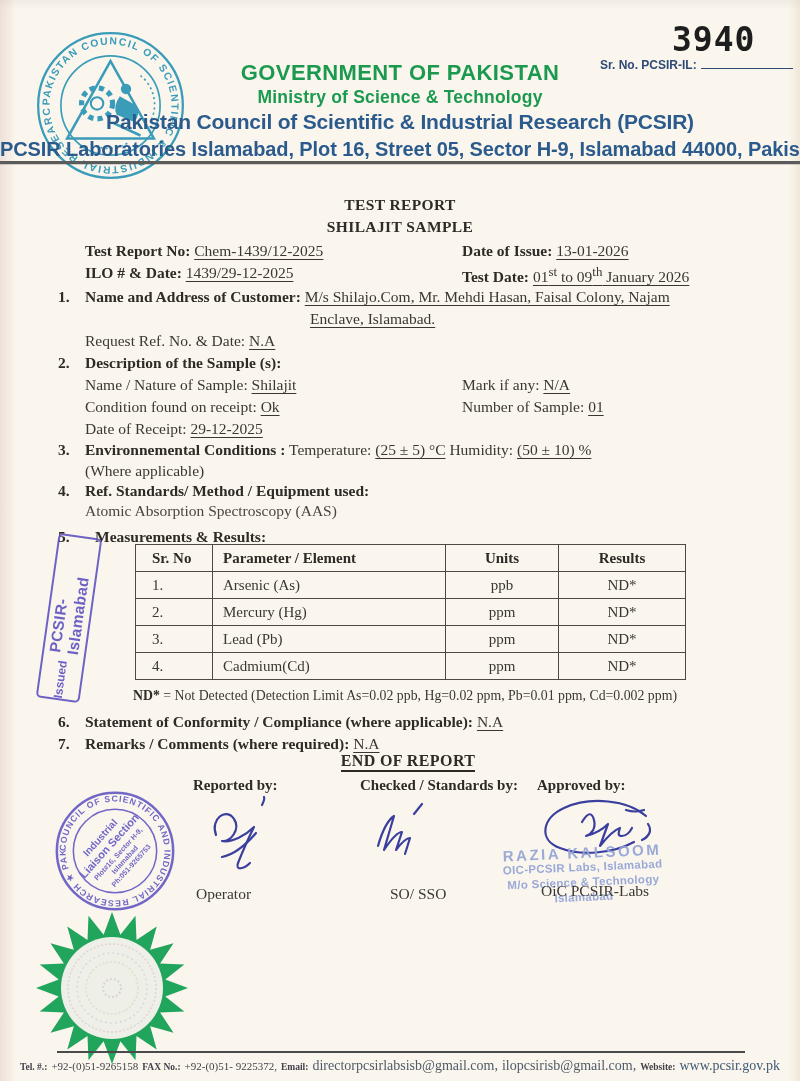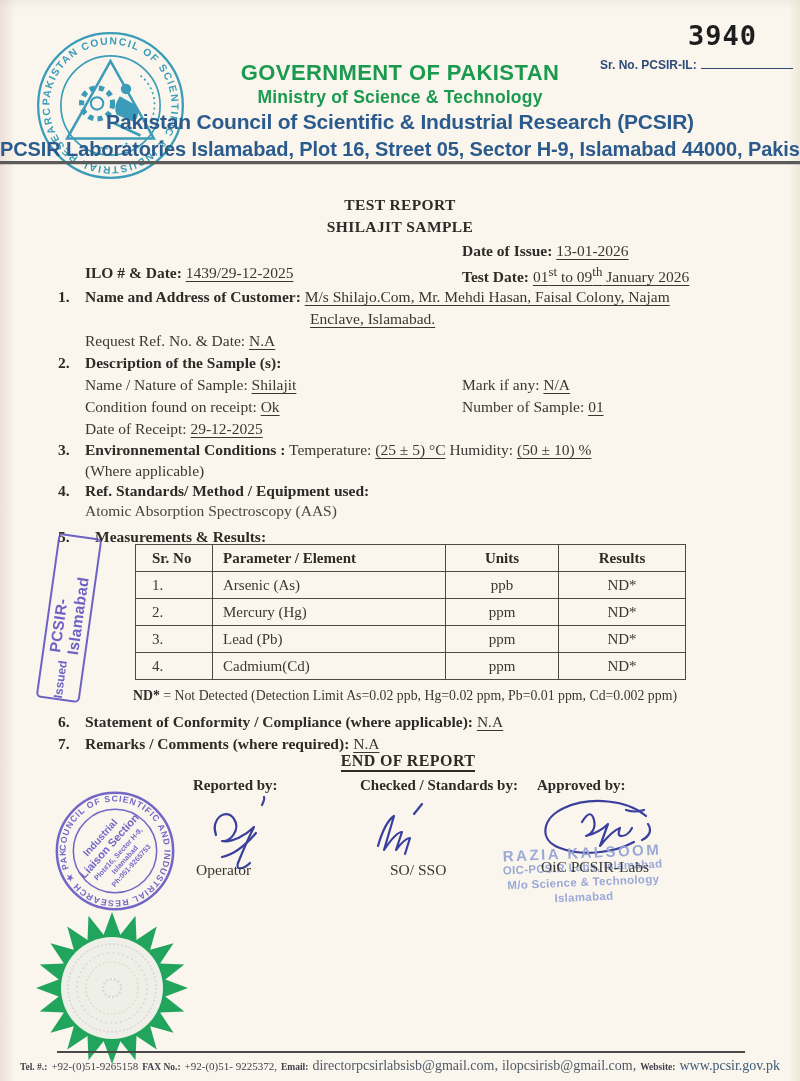--- a/index.html
+++ b/index.html
@@ -20,33 +20,33 @@
   .fs{font-size:15.5px;}
   .b{font-weight:bold;color:#2e2b27;}
   .u{text-decoration:underline;text-underline-offset:3px;}
   .ctr{left:0;right:0;text-align:center;}
   .hdr-sans{font-family:"Liberation Sans", sans-serif;}
   .gov{color:var(--green);font-weight:bold;font-size:22px;letter-spacing:.4px;}
   .min{color:var(--green);font-weight:bold;font-size:17.5px;letter-spacing:.2px;}
   .council{color:var(--blue);font-weight:bold;font-size:21px;letter-spacing:-.2px;}
   .addr{color:var(--blue);font-weight:bold;font-size:20px;letter-spacing:-.1px;}
   .hdr-rule{position:absolute;left:0;right:0;top:161px;height:3px;background:#5b5b5b;box-shadow:0 1px 0 rgba(0,0,0,.15);}
-  .stampnum{font-family:"DejaVu Sans Mono", monospace;font-weight:bold;font-size:27px;letter-spacing:1px;color:#1d1d1d;margin-left:16px;}
+  .stampnum{font-family:"DejaVu Sans Mono", monospace;font-weight:bold;font-size:33px;letter-spacing:1px;color:#1d1d1d;}
   .srno{font-family:"Liberation Sans", sans-serif;font-weight:bold;font-size:12px;color:#2e4a75;}
   .srno .blank{display:inline-block;width:92px;border-bottom:1.5px solid #2e4a75;height:12px;margin-left:4px;}
   table.results{border-collapse:collapse;font-size:15px;color:#3a3733;}
   table.results th, table.results td{border:1.6px solid #4e4a43;height:26px;padding:0 10px;}
   table.results th{font-weight:bold;color:#2e2b27;}
   .col-sr{width:50px;text-align:left;padding-left:16px !important;}
   .col-param{width:212px;text-align:left;border-radius:10px;}
   .col-units{width:92px;text-align:center;}
   .col-res{width:106px;text-align:center;}
   .foot-note{font-size:13.8px;}
   .sigrow{font-size:15px;font-weight:bold;color:#2e2b27;}
-  .role{font-size:15.5px;}
+  .role{font-size:15.5px;margin-top:24px;}
   .stamp-issued{
     position:absolute;left:-14px;top:596px;width:162px;height:40px;
     transform:rotate(-82deg);border:2.5px solid var(--purple);border-radius:5px;
     display:flex;align-items:center;justify-content:center;gap:7px;color:var(--purple);
     font-family:"Liberation Sans", sans-serif;opacity:.88;
   }
   .stamp-issued .w1{font-size:12px;font-weight:bold;}
   .stamp-issued .w2{font-size:15.5px;font-weight:bold;letter-spacing:.3px;}
   .razia{
     position:absolute;left:468px;top:845px;width:230px;text-align:center;
@@ -108,20 +108,24 @@
 
   <div class="abs ctr hdr-sans gov" style="top:60px;">GOVERNMENT OF PAKISTAN</div>
   <div class="abs ctr hdr-sans min" style="top:87px;">Ministry of Science &amp; Technology</div>
   <div class="abs ctr hdr-sans council" style="top:110px;">Pakistan Council of Scientific &amp; Industrial Research (PCSIR)</div>
   <div class="abs ctr hdr-sans addr" style="top:138px;">PCSIR Laboratories Islamabad, Plot 16, Street 05, Sector H-9, Islamabad 44000, Pakistan</div>
   <div class="hdr-rule"></div>
 
   <div class="abs ctr fs b" style="top:196px;letter-spacing:.4px;">TEST REPORT</div>
   <div class="abs ctr fs b" style="top:218px;letter-spacing:.4px;">SHILAJIT SAMPLE</div>
 
+  <div class="abs fs" style="left:85px;top:242px;">
+    <span class="b">Test Report No:</span>
+    <span class="u">Chem-1439/12-2025</span>
+  </div>
   <div class="abs fs" style="left:462px;top:242px;">
     <span class="b">Date of Issue:</span>
     <span class="u">13-01-2026</span>
   </div>
   <div class="abs fs" style="left:85px;top:264px;">
     <span class="b">ILO # &amp; Date:</span>
     <span class="u">1439/29-12-2025</span>
   </div>
   <div class="abs fs" style="left:462px;top:264px;">
     <span class="b">Test Date:</span>

